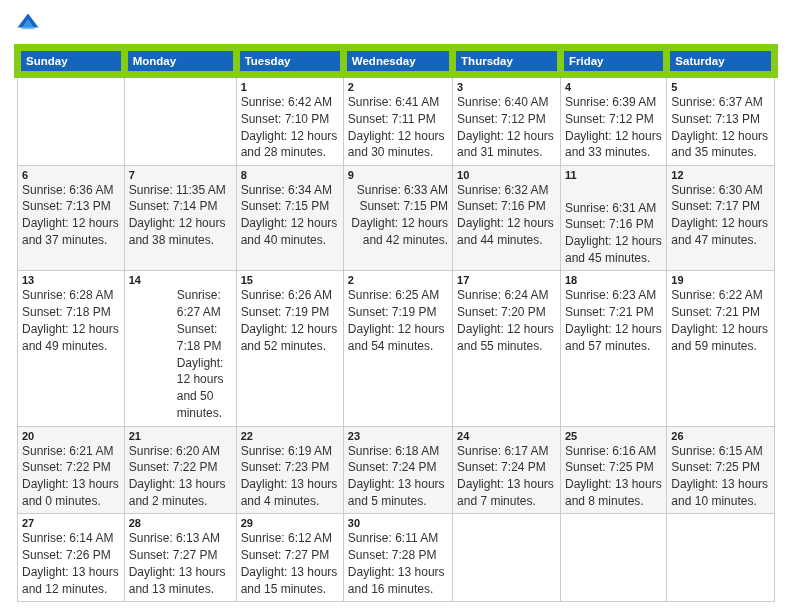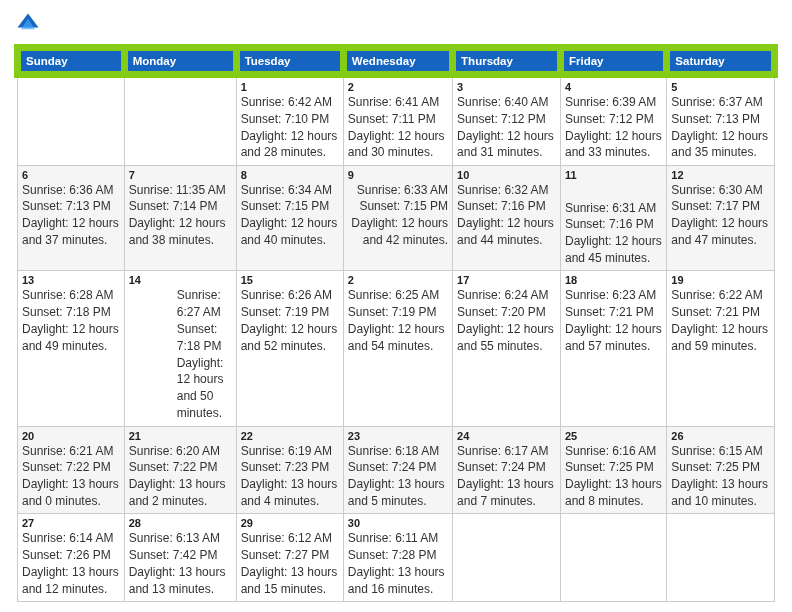--- a/index.html
+++ b/index.html
@@ -298,21 +298,21 @@
         <tr>
           <td>
             <span class="day-num">27</span>
             <div class="day-detail" style="white-space: pre-line;">Sunrise: 6:14 AM
 Sunset: 7:26 PM
 Daylight: 13 hours and 12 minutes.</div>
           </td>
           <td>
             <span class="day-num">28</span>
             <div class="day-detail" style="white-space: pre-line;">Sunrise: 6:13 AM
-Sunset: 7:42 PM
+Sunset: 7:27 PM
 Daylight: 13 hours and 13 minutes.</div>
           </td>
           <td>
             <span class="day-num">29</span>
             <div class="day-detail" style="white-space: pre-line;">Sunrise: 6:12 AM
 Sunset: 7:27 PM
 Daylight: 13 hours and 15 minutes.</div>
           </td>
           <td>
             <span class="day-num">30</span>

